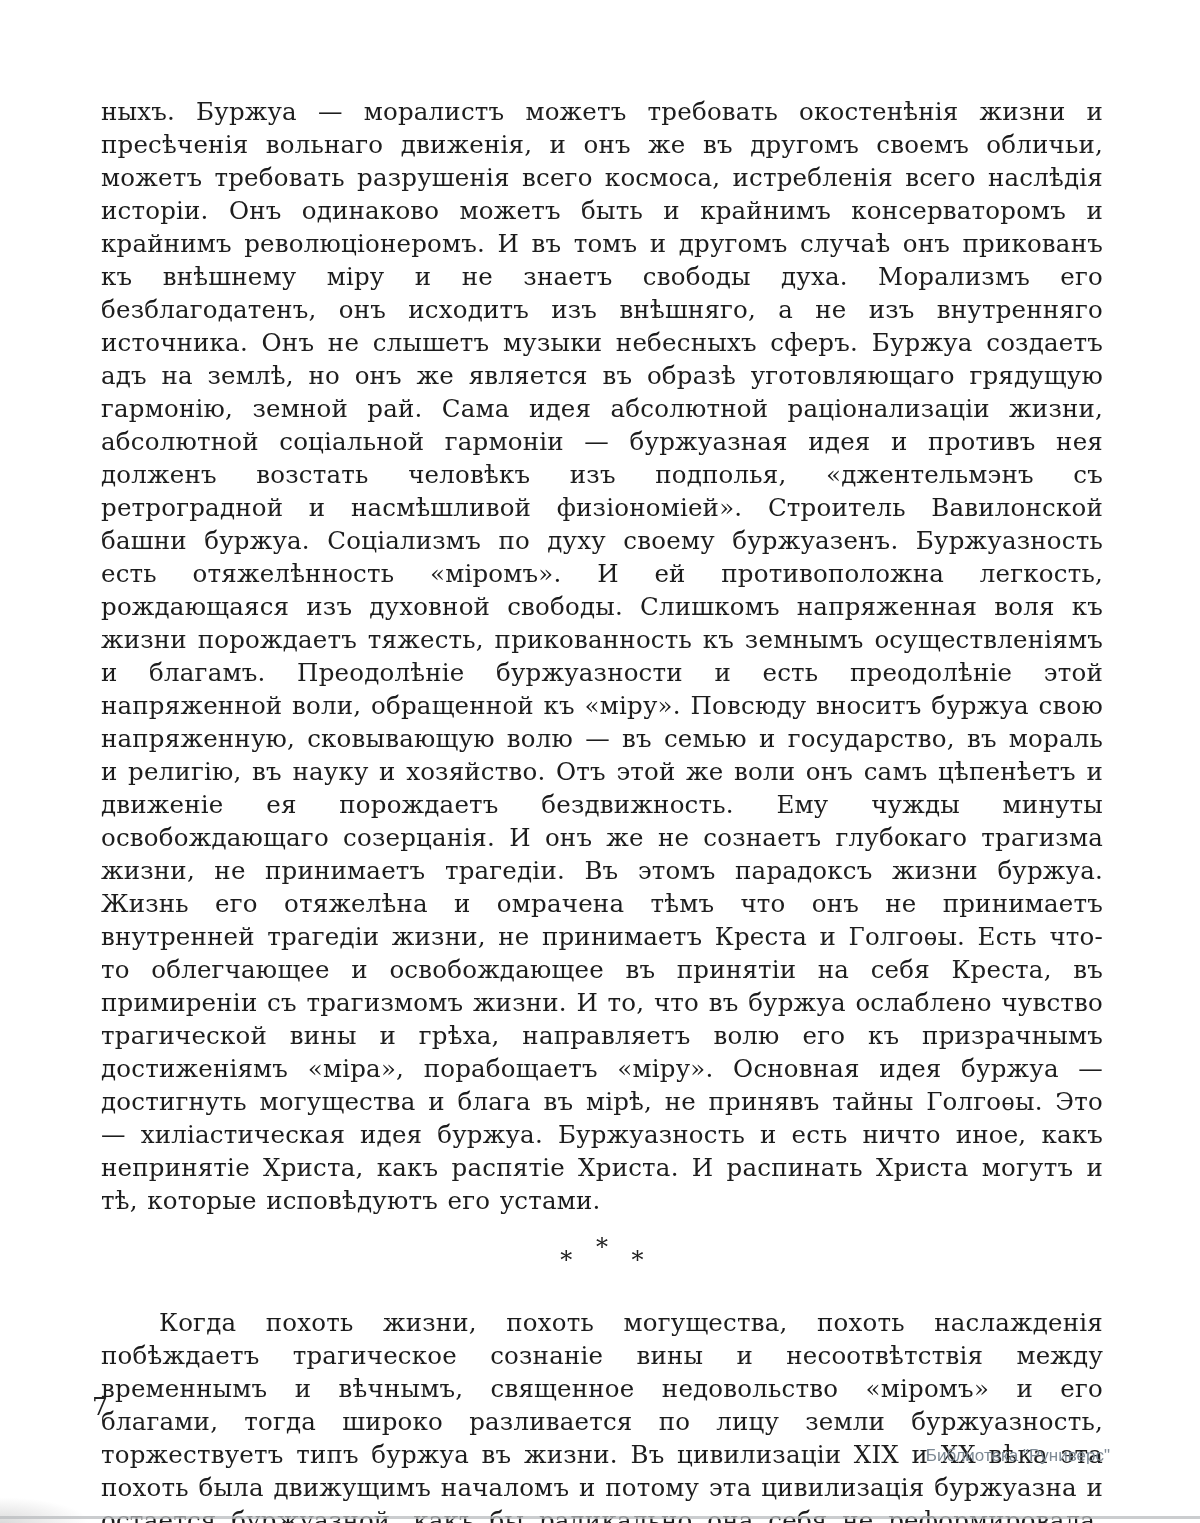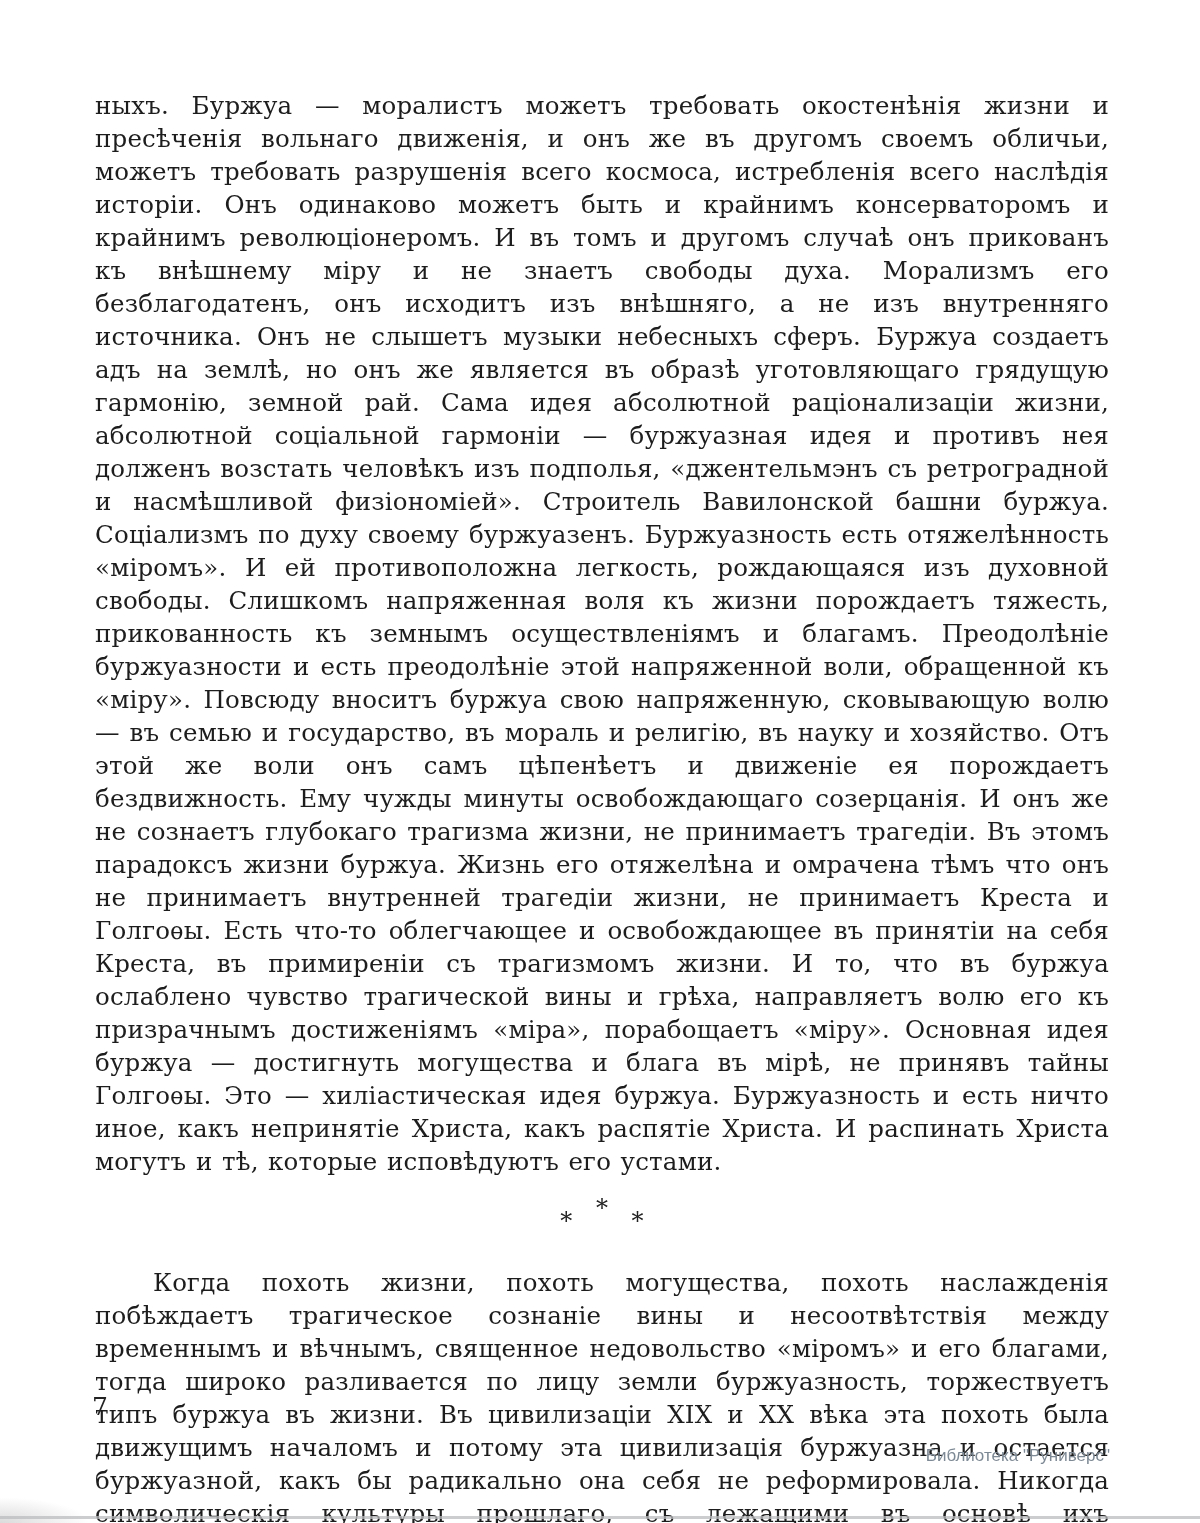--- a/index.html
+++ b/index.html
@@ -21,21 +21,21 @@
     left: 90px;
     top: 84px;
     width: 1024px;
     text-align: justify;
     font-size: 24.5px;
     line-height: 33px;
     letter-spacing: 0.2px;
     word-spacing: 1.5px;
   }
   .para {
-    margin: 5px;
+    margin: 11px;
   }
   .para-indent {
     text-indent: 58px;
   }
   .separator {
     text-align: center;
     height: 52px;
     margin: 12px 0 10px 0;
     padding-top: 14px;
   }

